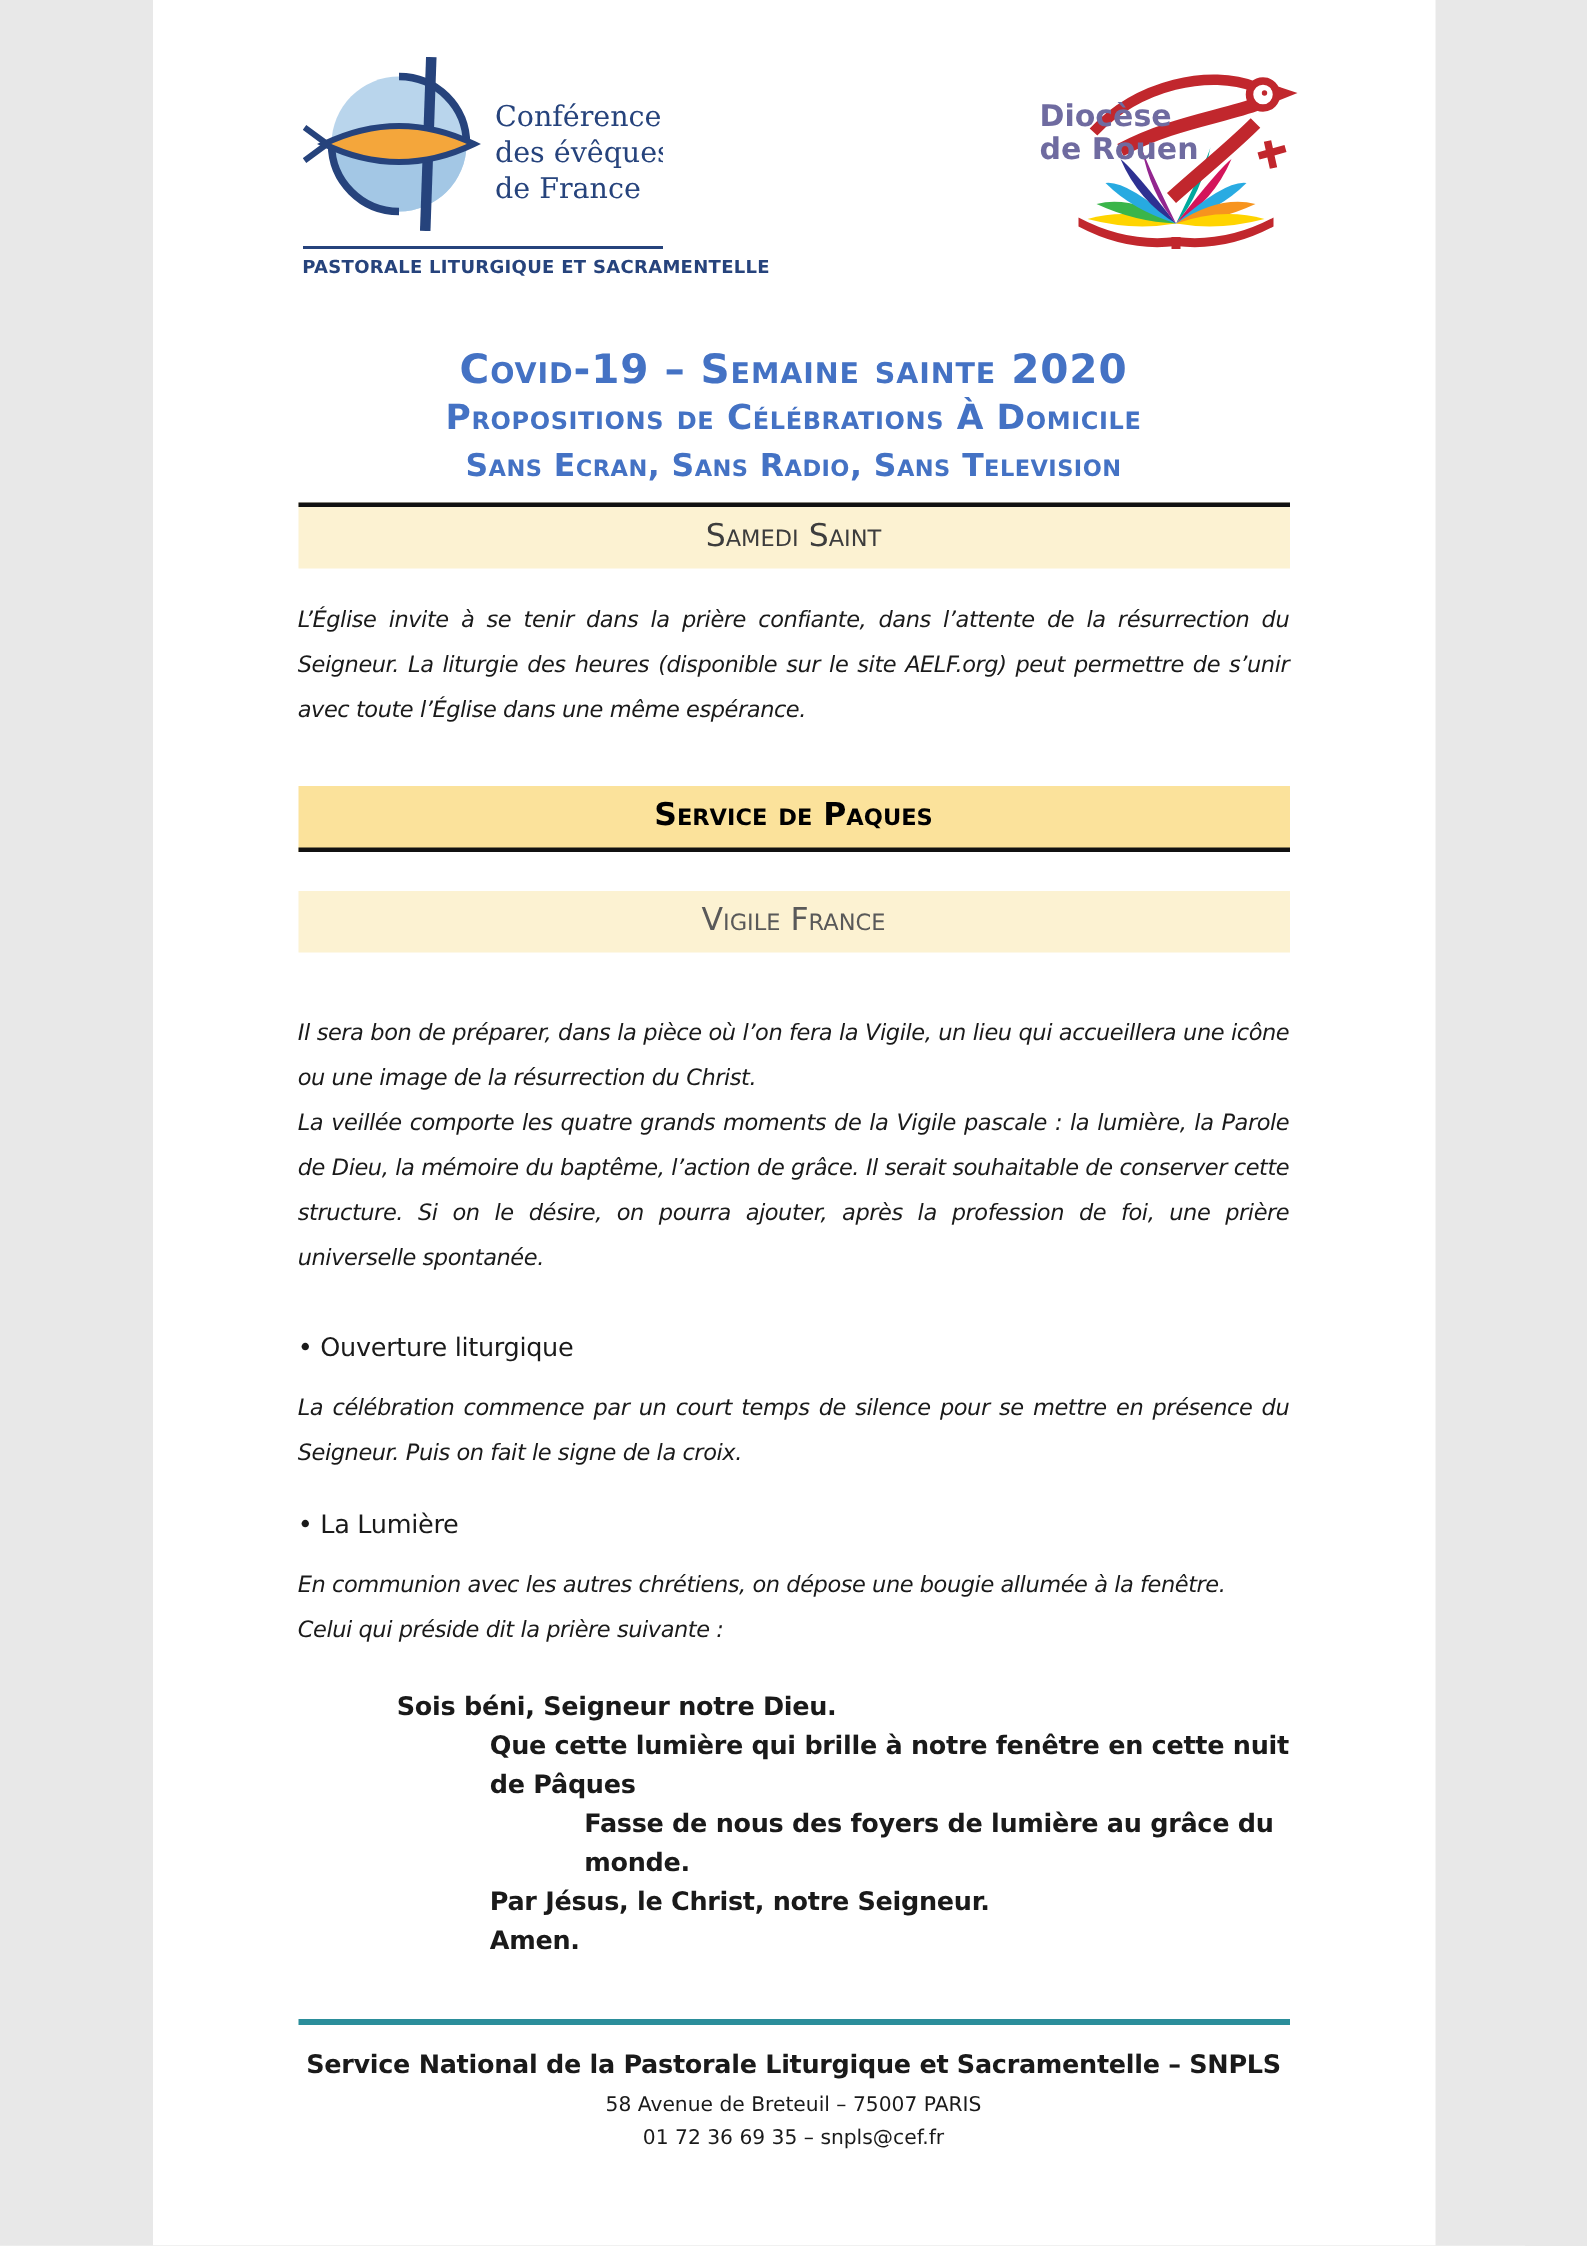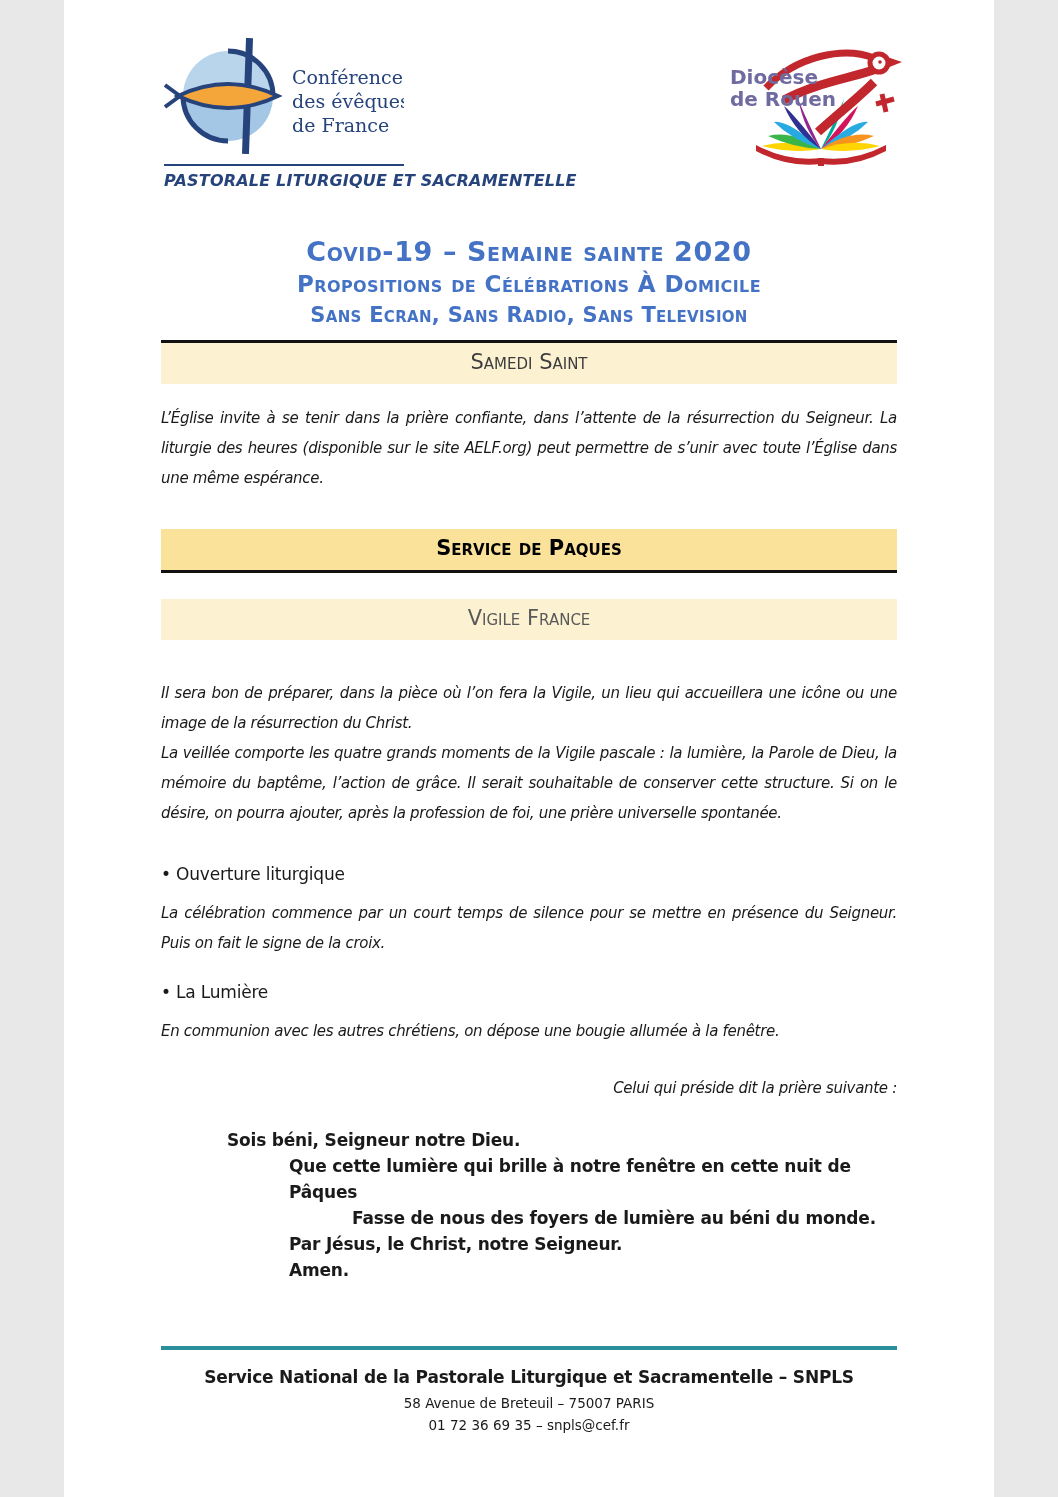--- a/index.html
+++ b/index.html
@@ -1,33 +1,33 @@
 <!DOCTYPE html>
 <html><head>
 <meta charset="utf-8">
 <style>
   html,body { margin:0; padding:0; background:#e8e8e8; }
   .page {
     position:relative;
-    width:930px; height:1497px;
+    width:855px; height:1497px;
     margin:0 auto;
     background:#ffffff;
     font-family:"DejaVu Sans","Liberation Sans",sans-serif;
     color:#1a1a1a;
     overflow:hidden;
   }
 
   
   .header { display:flex; justify-content:space-between; align-items:flex-start; padding:38px 78px 0 100px; }
   .cef-block { width:240px; }
   .cef-subtitle {
     margin-top:6px; padding-top:5px;
     border-top:2px solid #26437C;
-    color:#26437C; font-style:italic; font-weight:bold;
-    font-size:16px; letter-spacing:0.2px; white-space:nowrap;
+    color:#26437C; font-weight:bold;
+    font-size:12px; letter-spacing:0.2px; white-space:nowrap;
   }
   .cef-name { font-family:"DejaVu Serif","Liberation Serif",serif; font-size:19px; fill:#26437C; }
   .rouen-block { margin-top:4px; }
   .rouen-name { font-weight:bold; font-size:20px; fill:#6F6BA0; font-family:"DejaVu Sans","Liberation Sans",sans-serif; }
 
   
   .title-block {
     text-align:center; margin-top:44px;
     color:#4472C4; font-weight:bold; font-variant:small-caps;
   }
@@ -48,21 +48,21 @@
   .body-italic {
     font-style:italic; font-size:15px; line-height:30px;
     letter-spacing:-0.3px; text-align:justify; margin:0;
   }
   .para-samedi { margin-top:19px; }
   .intro { margin-top:38px; }
   .bullet-heading { font-weight:normal; font-size:17px; letter-spacing:-0.2px; }
   .bh-ouverture { margin-top:36px; }
   .bh-lumiere   { margin-top:24px; }
   .bullet-heading + .body-italic { margin-top:14px; }
-  .instruction { margin-top:27px; text-align:right; }
+  .instruction { text-align:left; }
 
   .prayer { margin-top:24px; font-weight:bold; font-size:17px; line-height:26px; letter-spacing:-0.2px; }
   .indent-1 { margin-left:66px; }
   .indent-2 { margin-left:128px; }
   .indent-3 { margin-left:191px; }
 
   
   .footer { position:absolute; top:1346px; left:97px; right:97px; text-align:center; }
   .footer-rule { border-top:4px solid #2B8E9B; }
   .f1 { margin-top:17px; font-weight:bold; font-size:17px; letter-spacing:-0.2px; }
@@ -156,21 +156,21 @@
       <span>•</span>
       <span>La Lumière</span>
     </div>
     <p class="body-italic">En communion avec les autres chrétiens, on dépose une bougie allumée à la fenêtre.</p>
 
     <p class="body-italic instruction">Celui qui préside dit la prière suivante :</p>
 
     <div class="prayer">
       <div class="indent-1">Sois béni, Seigneur notre Dieu.</div>
       <div class="indent-2">Que cette lumière qui brille à notre fenêtre en cette nuit de Pâques</div>
-      <div class="indent-3">Fasse de nous des foyers de lumière au béni du monde.</div>
+      <div class="indent-3">Fasse de nous des foyers de lumière au grâce du monde.</div>
       <div class="indent-2">Par Jésus, le Christ, notre Seigneur.</div>
       <div class="indent-2">Amen.</div>
     </div>
   </div>
 
   <footer class="footer">
     <div class="footer-rule"></div>
     <div class="f1">Service National de la Pastorale Liturgique et Sacramentelle – SNPLS</div>
     <div class="f2">58 Avenue de Breteuil – 75007 PARIS</div>
     <div class="f3">01 72 36 69 35 – snpls@cef.fr</div>

